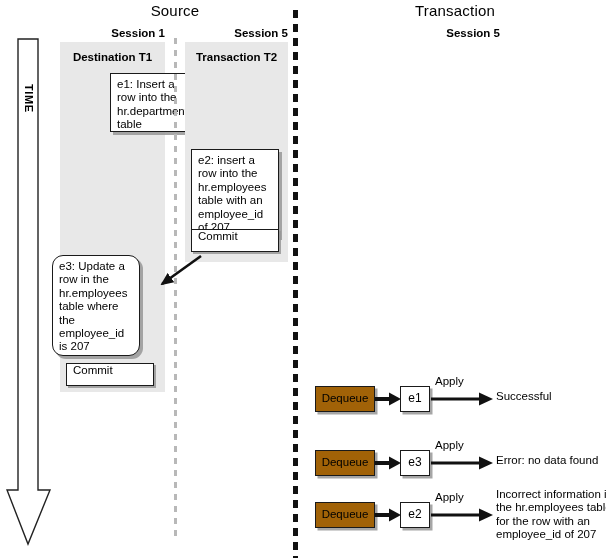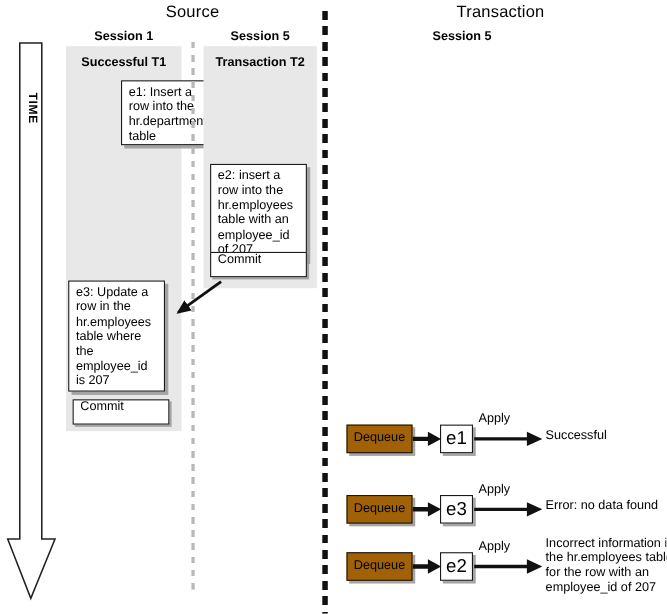--- a/index.html
+++ b/index.html
@@ -20,21 +20,21 @@
   
   .title-main {
     font-size: 15px;
     font-weight: normal;
     text-align: center;
     letter-spacing: 0.2px;
   }
   .title-sub {
     font-size: 11.5px;
     font-weight: bold;
-    text-align: center;
+    text-align: right;
   }
 
   
   #time-arrow { left: 6px; top: 38px; width: 46px; height: 512px; }
   #time-arrow svg { display: block; }
   .time-label-wrap {
     position: absolute;
     left: 14px;
     top: 46px;
     width: 18px;
@@ -82,21 +82,21 @@
     line-height: 13.4px;
     padding: 4px 5px 3px 6px;
     color: #000;
   }
   .box.plain {
     box-shadow: 2px 2px 0 0 rgba(150,150,150,0.85);
     padding: 0 6px;
   }
 
   #box-e1 { left: 66px; top: 73px; width: 88px; height: 59px; margin-left: 44px; }
-  #box-e3 { left: 62px; top: 255px; width: 88px; height: 101px; }
+  #box-e3 { left: 52px; top: 255px; width: 88px; height: 101px; border-radius: 11px; }
   #box-commit1 { left: 66px; top: 363px; width: 88px; height: 23px; }
 
   #box-e2 { left: 191px; top: 132px; width: 88px; height: 88px; margin-top: 17px; }
   #box-commit2 { left: 191px; top: 229px; width: 88px; height: 23px; }
 
   
   #sep-light {
     left: 174px; top: 38px; width: 3px; height: 498px;
     background-image: repeating-linear-gradient(
       to bottom, #b8b8b8 0 6px, transparent 6px 12px);
@@ -126,21 +126,21 @@
     text-align: center;
   }
   .ev-box {
     position: absolute;
     left: 87px; top: 2px;
     width: 30px; height: 26px;
     box-sizing: border-box;
     background: #ffffff;
     border: 1.6px solid #1a1a1a;
     box-shadow: 2.5px 2.5px 0 0 rgba(150,150,150,0.85);
-    font-size: 17px;
+    font-size: 12px;
     line-height: 23px;
     text-align: center;
   }
   .arrow-short { position: absolute; left: 62px; top: 7px; width: 26px; height: 16px; }
   .arrow-long  { position: absolute; left: 118px; top: 7px; width: 62px; height: 16px; }
   .apply-label {
     position: absolute;
     left: 122px;
     top: -9px;
     font-size: 11.5px;
@@ -175,21 +175,21 @@
 <div class="abs" id="time-arrow">
   <svg width="46" height="512" viewBox="0 0 46 512">
     <polygon points="12,1 32,1 32,452 44,452 22,506 1,452 12,452" fill="#ffffff" stroke="#222222" stroke-width="1.4" stroke-linejoin="miter"></polygon>
   </svg>
   <div class="time-label-wrap">
     <div class="time-label-inner">TIME</div>
   </div>
 </div>
 
 <div class="abs session-panel" id="session1-panel">
-  <div class="txn-title">Successful T1</div>
+  <div class="txn-title">Destination T1</div>
 </div>
 
 <div class="box" id="box-e1">e1: Insert a row into the hr.departments table</div>
 
 <div class="box" id="box-e3">e3: Update a row in the hr.employees table where the employee_id is 207</div>
 
 <div class="box plain" id="box-commit1">Commit</div>
 
 <div class="abs session-panel" id="session2-panel">
   <div class="txn-title">Transaction T2</div>

